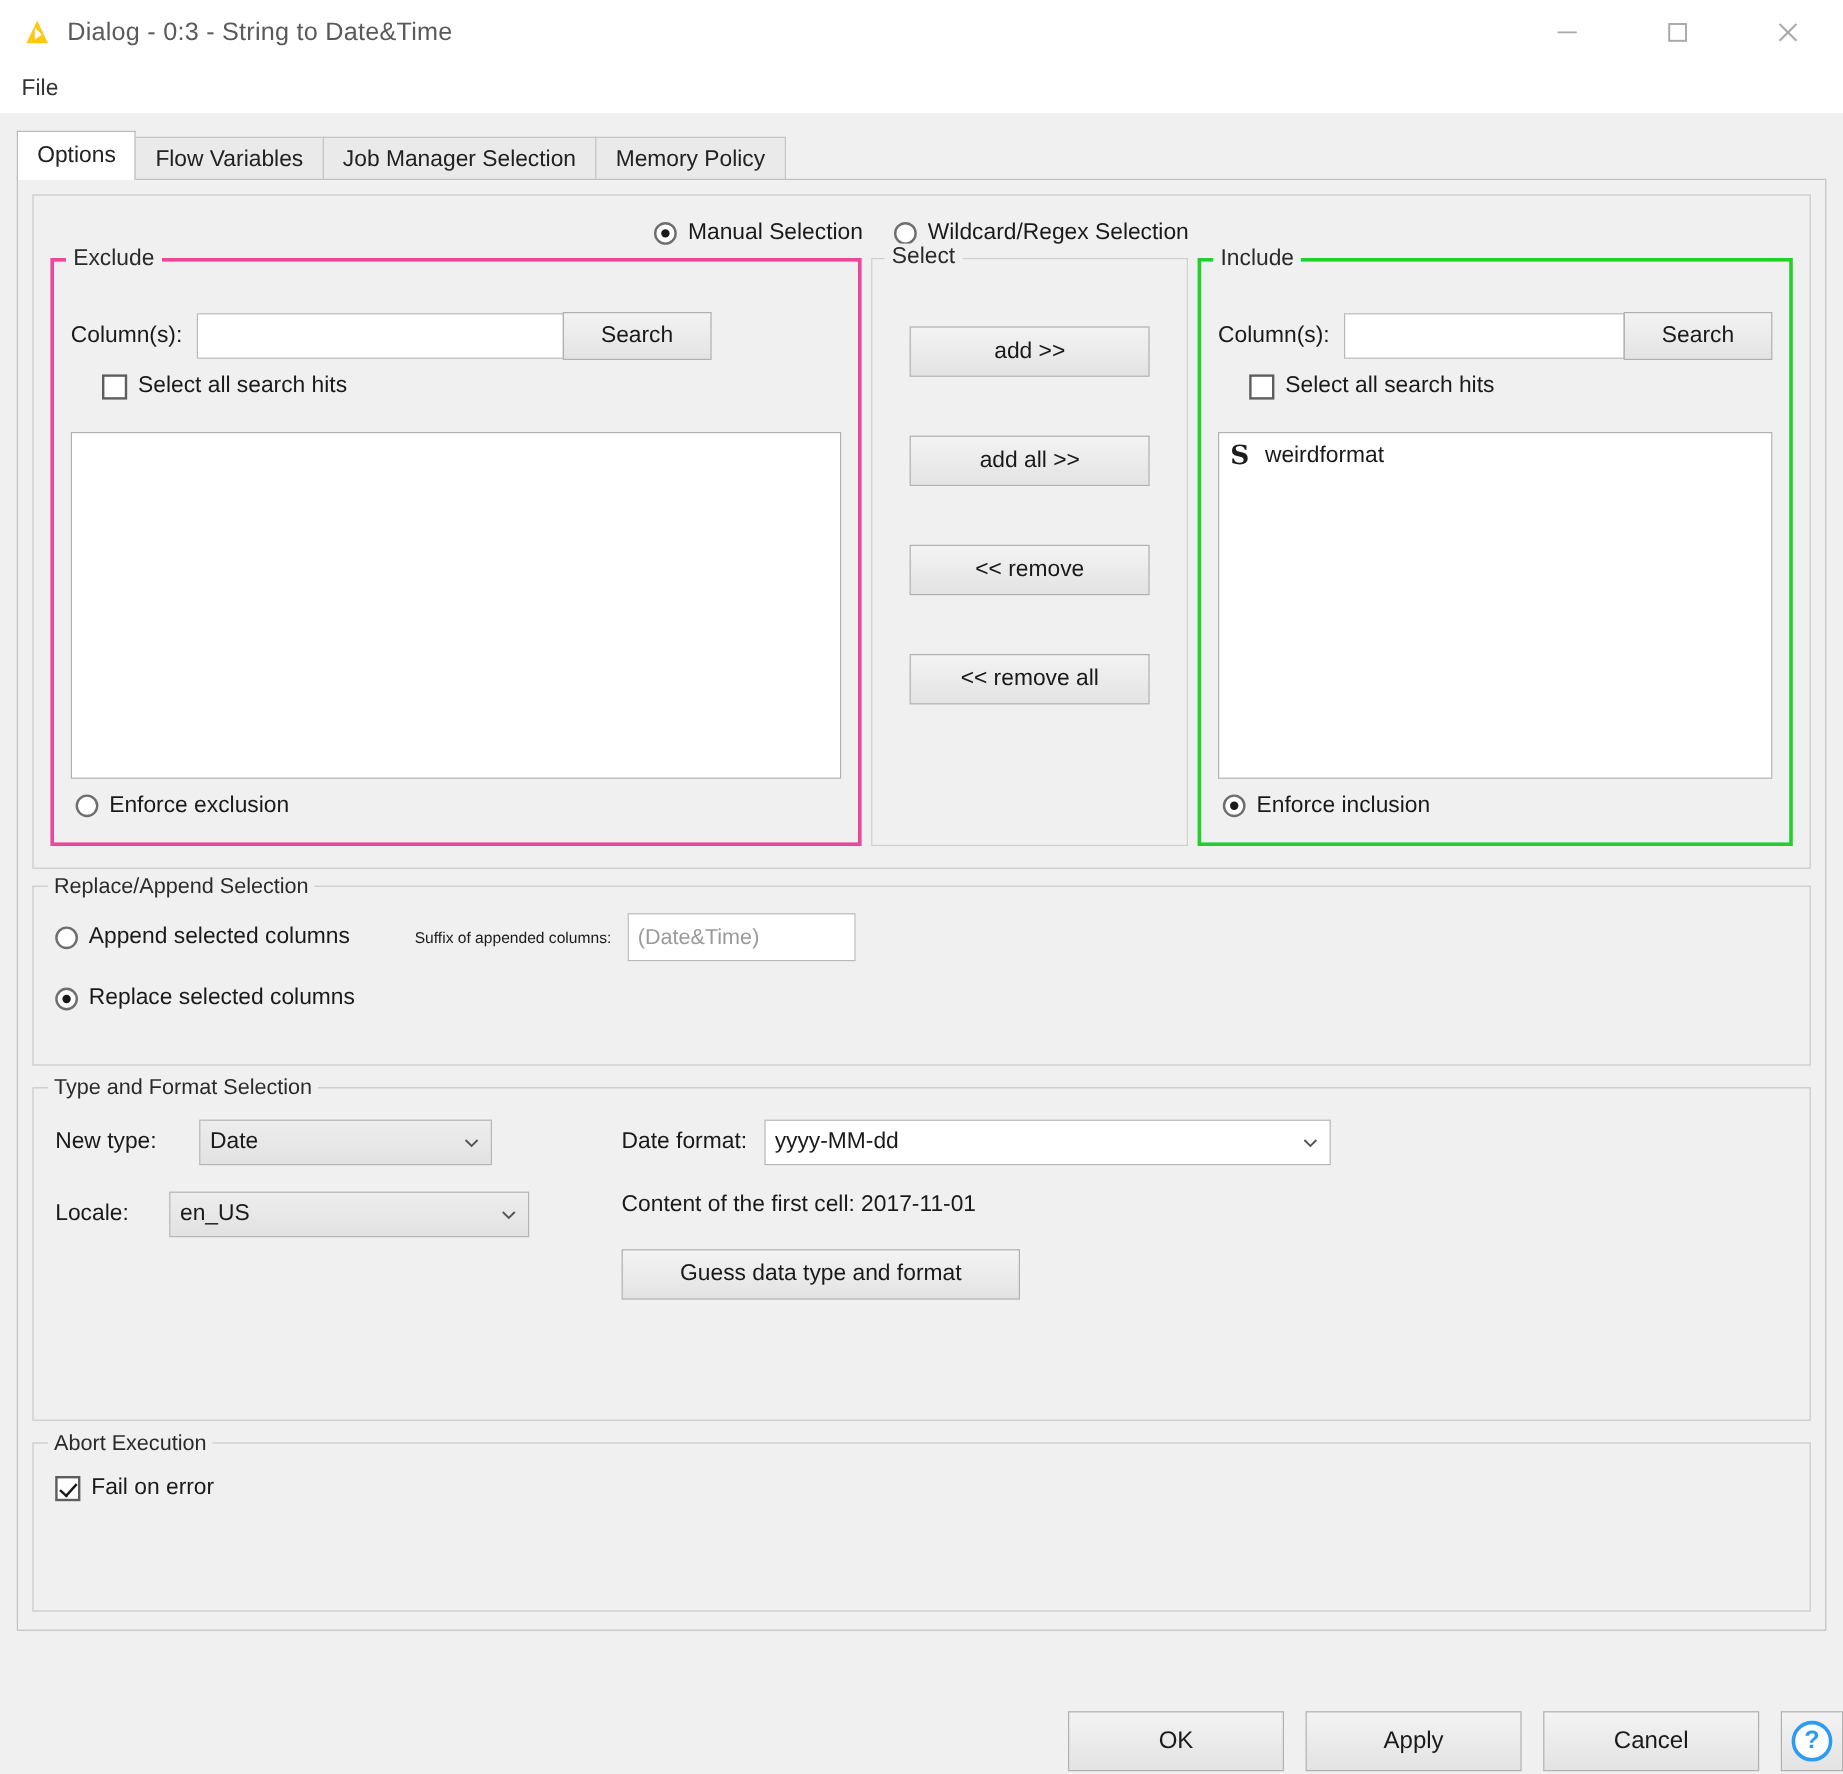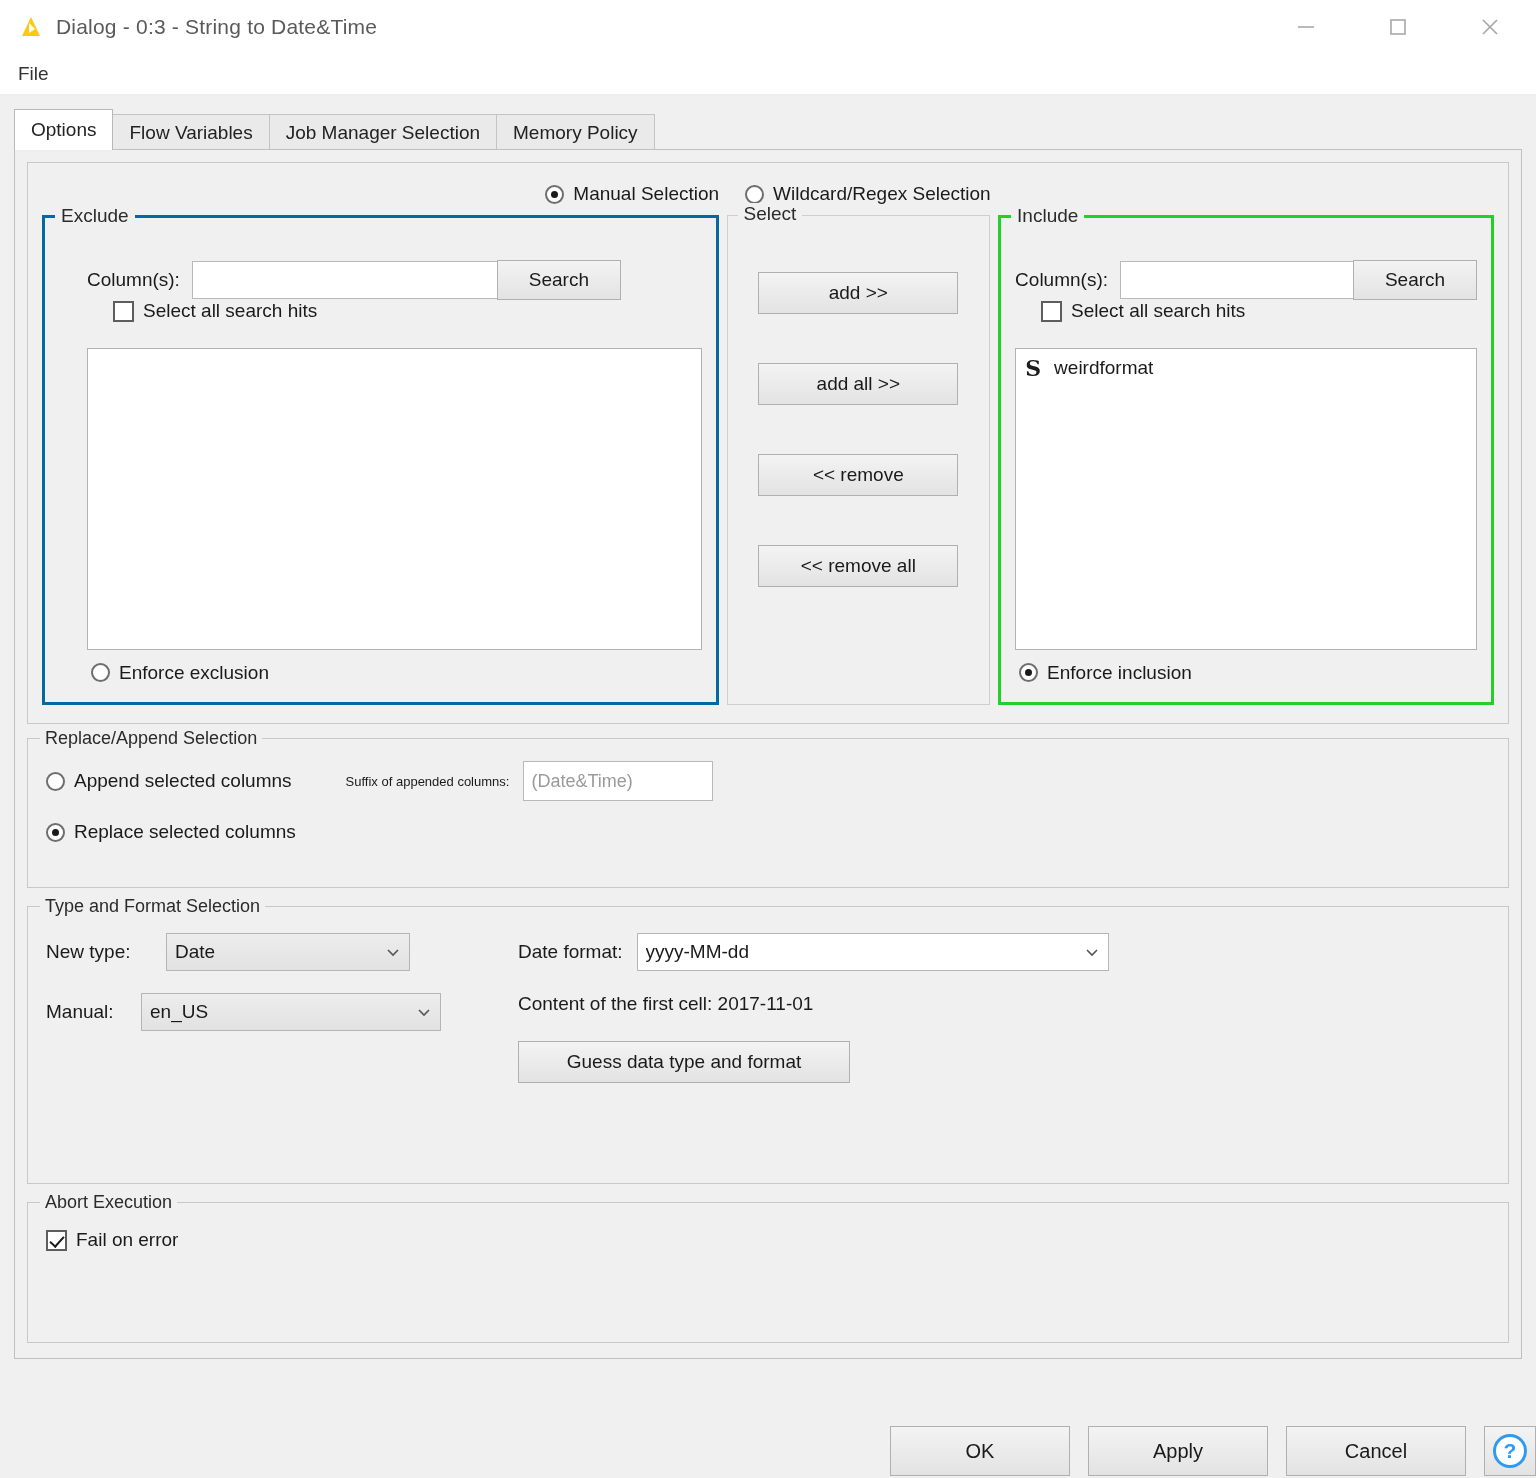--- a/index.html
+++ b/index.html
@@ -188,21 +188,21 @@
   
   .selector-row {
     display: flex;
     align-items: stretch;
     height: 490px;
   }
   .panel {
     position: relative;
     background: #f0f0f0;
   }
-  .panel.exclude { width: 712px; border: 3px solid #0369a1; padding-left: 28px; }
+  .panel.exclude { width: 712px; border: 3px solid #ec4899; }
   .panel.select  { width: 278px; border: 1px solid #cfcfcf; border-top-color:#cfcfcf; margin: 0 8px; }
   .panel.include { flex: 1; border: 3px solid #23d02a; }
   .panel > .plegend {
     position: absolute;
     top: -13px; left: 10px;
     background: #f0f0f0;
     padding: 0 6px;
     font-size: 19px;
     color: #2b2b2b;
   }
@@ -233,21 +233,21 @@
   .btn {
     background: linear-gradient(#f3f3f3, #e3e3e3);
     border: 1px solid #b0b0b0;
     font-size: 19px;
     color: #1a1a1a;
     display: flex; align-items: center; justify-content: center;
     white-space: nowrap;
   }
   .search-btn { height: 40px; width: 124px; margin-left: -1px; }
 
-  .hits-row { margin-left: 26px; }
+  .hits-row { margin-top: 11px; margin-left: 26px; }
 
   .listbox {
     background: #ffffff;
     border: 1px solid #b2b2b2;
     flex: 1;
     margin-top: 22px;
     overflow: hidden;
     position: relative;
   }
   .list-item {
@@ -512,21 +512,21 @@
           <div class="combo" style="width:244px;">
             <span class="cval">Date</span>
             <span class="chev">
               <svg width="16" height="16" viewBox="0 0 16 16">
                   <polyline points="3,6 8,11 13,6" fill="none" stroke="#555" stroke-width="1.6"></polyline>
                 </svg>
             </span>
           </div>
         </div>
         <div class="tf-row">
-          <span class="lbl" style="width:95px;">Manual:</span>
+          <span class="lbl" style="width:95px;">Locale:</span>
           <div class="combo" style="width:300px;">
             <span class="cval">en_US</span>
             <span class="chev">
               <svg width="16" height="16" viewBox="0 0 16 16">
                   <polyline points="3,6 8,11 13,6" fill="none" stroke="#555" stroke-width="1.6"></polyline>
                 </svg>
             </span>
           </div>
         </div>
       </div>

